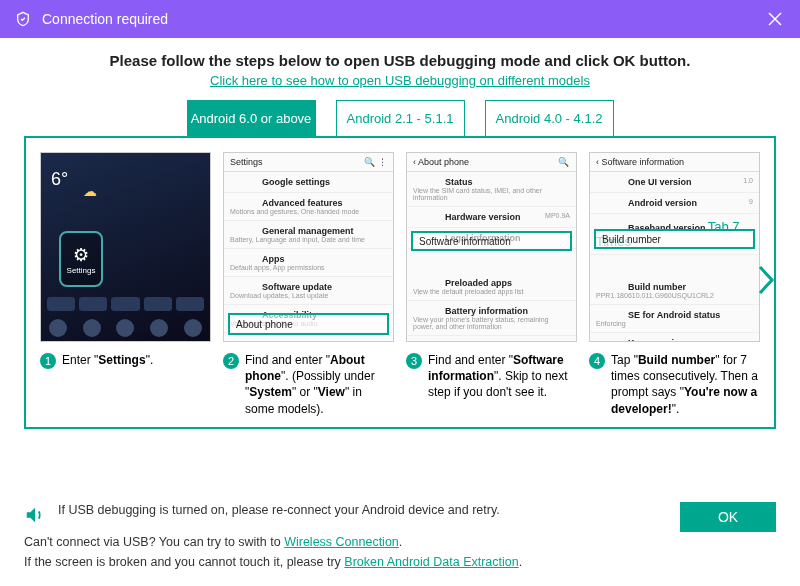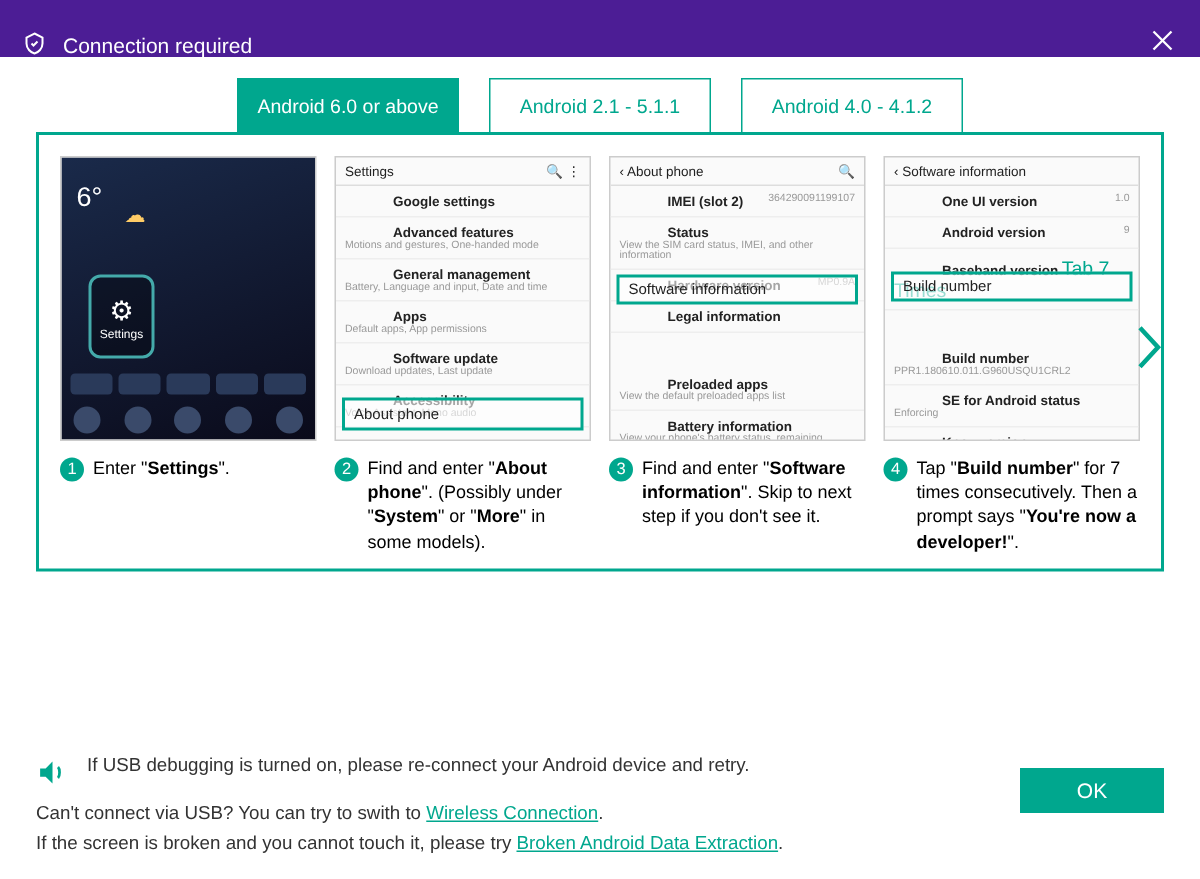--- a/index.html
+++ b/index.html
@@ -1,38 +1,38 @@
 <!DOCTYPE html>
 <html><head>
 <meta charset="utf-8">
 <style>
   * { box-sizing: border-box; margin: 0; padding: 0; }
   body { font-family: Arial, sans-serif; background: #f0f0f0; width: 800px; height: 586px; overflow: hidden; }
   .window { width: 800px; height: 586px; background: #fff; display: flex; flex-direction: column; }
-  .titlebar { background: #4c1d95; color: #fff; height: 38px; display: flex; align-items: flex-end; padding: 0 14px; font-size: 14px; }
+  .titlebar { background: #8b5cf6; color: #fff; height: 38px; display: flex; align-items: center; padding: 0 14px; font-size: 14px; }
   .titlebar .shield { width: 18px; height: 18px; margin-right: 10px; display:flex; align-items:center; justify-content:center; }
   .titlebar .close { margin-left: auto; cursor: pointer; width: 22px; height: 22px; display:flex; align-items:center; justify-content:center; }
   .content { flex: 1; padding: 14px 24px 8px; display: flex; flex-direction: column; position: relative; }
   .headline { text-align: center; font-weight: bold; font-size: 15px; color: #222; margin-bottom: 4px; }
   .sublink { text-align: center; font-size: 13px; color: #00a78e; text-decoration: underline; cursor: pointer; margin-bottom: 12px; }
   .tabs { display: flex; gap: 20px; justify-content: center; margin-bottom: 0; }
-  .tab { width: 148px; text-align: center; padding: 10px 0; font-size: 13px; border: 1px solid #00a78e; color: #00a78e; cursor: pointer; background:#fff; }
+  .tab { width: 129px; text-align: center; padding: 10px 0; font-size: 13px; border: 1px solid #00a78e; color: #00a78e; cursor: pointer; background:#fff; }
   .tab.active { background: #00a78e; color: #fff; }
   .panel { border: 2px solid #00a78e; padding: 14px 14px 10px; position: relative; margin-top:-1px; }
   .steps { display: flex; gap: 12px; }
   .step { flex: 1; display: flex; flex-direction: column; }
   .shot { height: 190px; border: 1px solid #ccc; background: #fafafa; font-size: 8px; color:#444; position: relative; overflow:hidden; }
   .shot .hl { border: 2px solid #00a78e; position: absolute; font-size: 10px; display:flex; align-items:center; padding-left:6px; color:#222; background: rgba(255,255,255,0.6); }
   .caption { display: flex; gap: 6px; margin-top: 10px; font-size: 12px; line-height: 1.35; }
   .num { width: 16px; height: 16px; border-radius: 50%; background: #00a78e; color: #fff; font-size: 11px; display:flex; align-items:center; justify-content:center; flex-shrink:0; margin-top:1px; }
   .arrow { position: absolute; right: -4px; top: 50%; transform: translateY(-50%); cursor:pointer; }
   .footer { padding: 6px 24px 14px; font-size: 12.5px; color:#333; line-height:1.6; }
   .footer .row { display: flex; align-items: flex-start; gap: 10px; }
   .link { color:#00a78e; text-decoration: underline; cursor:pointer; }
-  .ok { position: absolute; right: 24px; bottom: 44px; background:#00a78e; color:#fff; border:none; width:96px; height:30px; font-size:14px; cursor:pointer; }
+  .ok { position: absolute; right: 24px; bottom: 54px; background:#00a78e; color:#fff; border:none; width:96px; height:30px; font-size:14px; cursor:pointer; }
   .speaker { color:#00a78e; width:24px; flex-shrink:0; margin-top:4px; }
   
   .phone1 { background: linear-gradient(160deg,#1a2a4a,#0a0a1a); color:#fff; }
   .gear { position:absolute; left:18px; top:78px; width:44px; height:56px; border:2px solid #4aa; border-radius:8px; display:flex; flex-direction:column; align-items:center; justify-content:center; font-size:8px; background: rgba(0,0,0,0.3);}
   .dock { position:absolute; bottom:4px; left:0; right:0; display:flex; justify-content:space-around; }
   .dock span{ width:18px; height:18px; border-radius:50%; background:#3a4a6a; }
   .grid { position:absolute; bottom:30px; left:6px; right:6px; display:grid; grid-template-columns:repeat(5,1fr); gap:4px;}
   .grid span{ height:14px; background:#2a3a5a; border-radius:3px;}
   
   .listhdr{ padding:4px 6px; border-bottom:1px solid #ddd; display:flex; justify-content:space-between; font-size:9px; color:#222;}
@@ -54,20 +54,22 @@
     <span>Connection required</span>
     <span class="close">
       <svg width="14" height="14" viewBox="0 0 14 14" stroke="#fff" stroke-width="1.5">
           <line x1="1" y1="1" x2="13" y2="13"></line>
           <line x1="13" y1="1" x2="1" y2="13"></line>
         </svg>
     </span>
   </div>
 
   <div class="content">
+    <div class="headline">Please follow the steps below to open USB debugging mode and click OK button.</div>
+    <div class="sublink">Click here to see how to open USB debugging on different models</div>
 
     <div class="tabs">
       <div class="tab active">Android 6.0 or above</div>
       <div class="tab">Android 2.1 - 5.1.1</div>
       <div class="tab">Android 4.0 - 4.1.2</div>
     </div>
 
     <div class="panel">
       <div class="steps">
 
@@ -111,32 +113,31 @@
                 <div class="li"><b>Advanced features</b><span>Motions and gestures, One-handed mode</span></div>
                 <div class="li"><b>General management</b><span>Battery, Language and input, Date and time</span></div>
                 <div class="li"><b>Apps</b><span>Default apps, App permissions</span></div>
                 <div class="li"><b>Software update</b><span>Download updates, Last update</span></div>
                 <div class="li"><b>Accessibility</b><span>Voice Assistant, Mono audio</span></div>
               </div>
             <div class="hl" style="left:4px; right:4px; bottom:6px; height:22px;">About phone</div>
           </div>
           <div class="caption">
             <span class="num">2</span>
-            <span>Find and enter "<b>About phone</b>". (Possibly under "<b>System</b>" or "<b>More</b>" in some models).</span>
+            <span>Find and enter "<b>About phone</b>". (Possibly under "<b>System</b>" or "<b>View</b>" in some models).</span>
           </div>
         </div>
 
         <div class="step">
           <div class="shot">
             <div class="listhdr">
                 <span>‹ <span>About phone</span></span>
                 <span>🔍</span>
               </div>
             <div id="s3-rows">
-                <div class="li"><b>IMEI (slot 2)</b><span style="float:right">364290091199107</span></div>
                 <div class="li"><b>Status</b><span>View the SIM card status, IMEI, and other information</span></div>
                 <div class="li"><b>Hardware version</b><span style="float:right">MP0.9A</span></div>
                 <div class="li"><b>Legal information</b></div>
               </div>
             <div class="hl" style="left:4px; right:4px; top:78px; height:20px;">Software information</div>
             <div id="s3-rows2" style="margin-top:24px;">
                 <div class="li"><b>Preloaded apps</b><span>View the default preloaded apps list</span></div>
                 <div class="li"><b>Battery information</b><span>View your phone's battery status, remaining power, and other information</span></div>
               </div>
 

